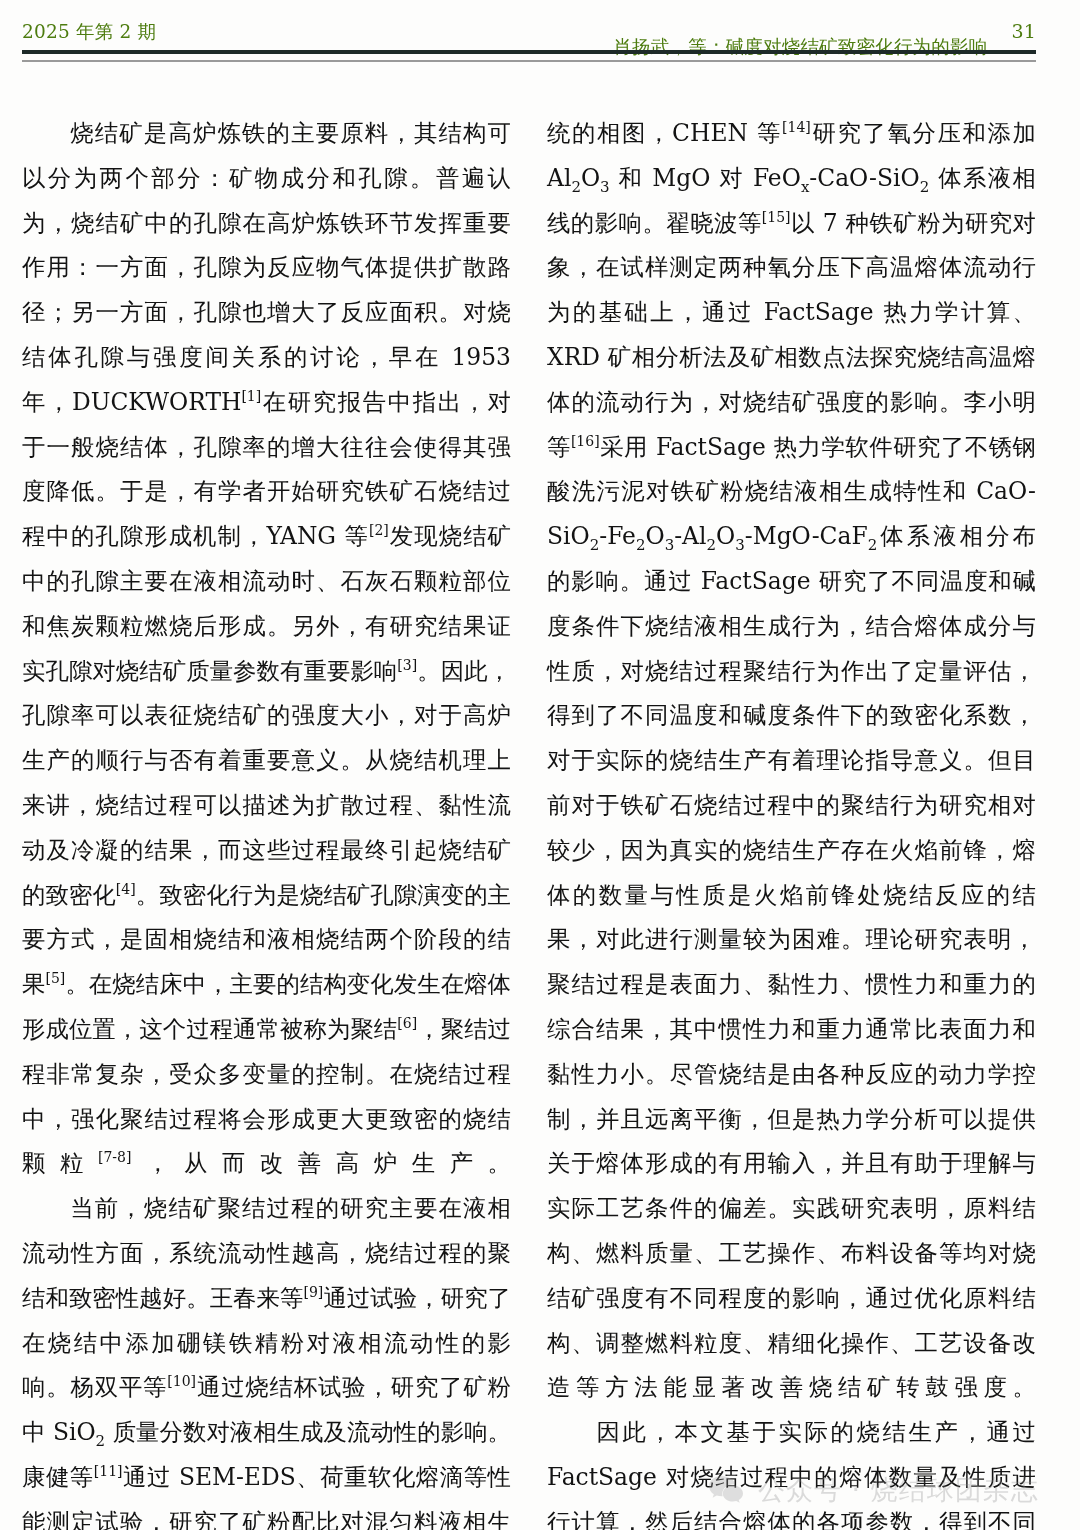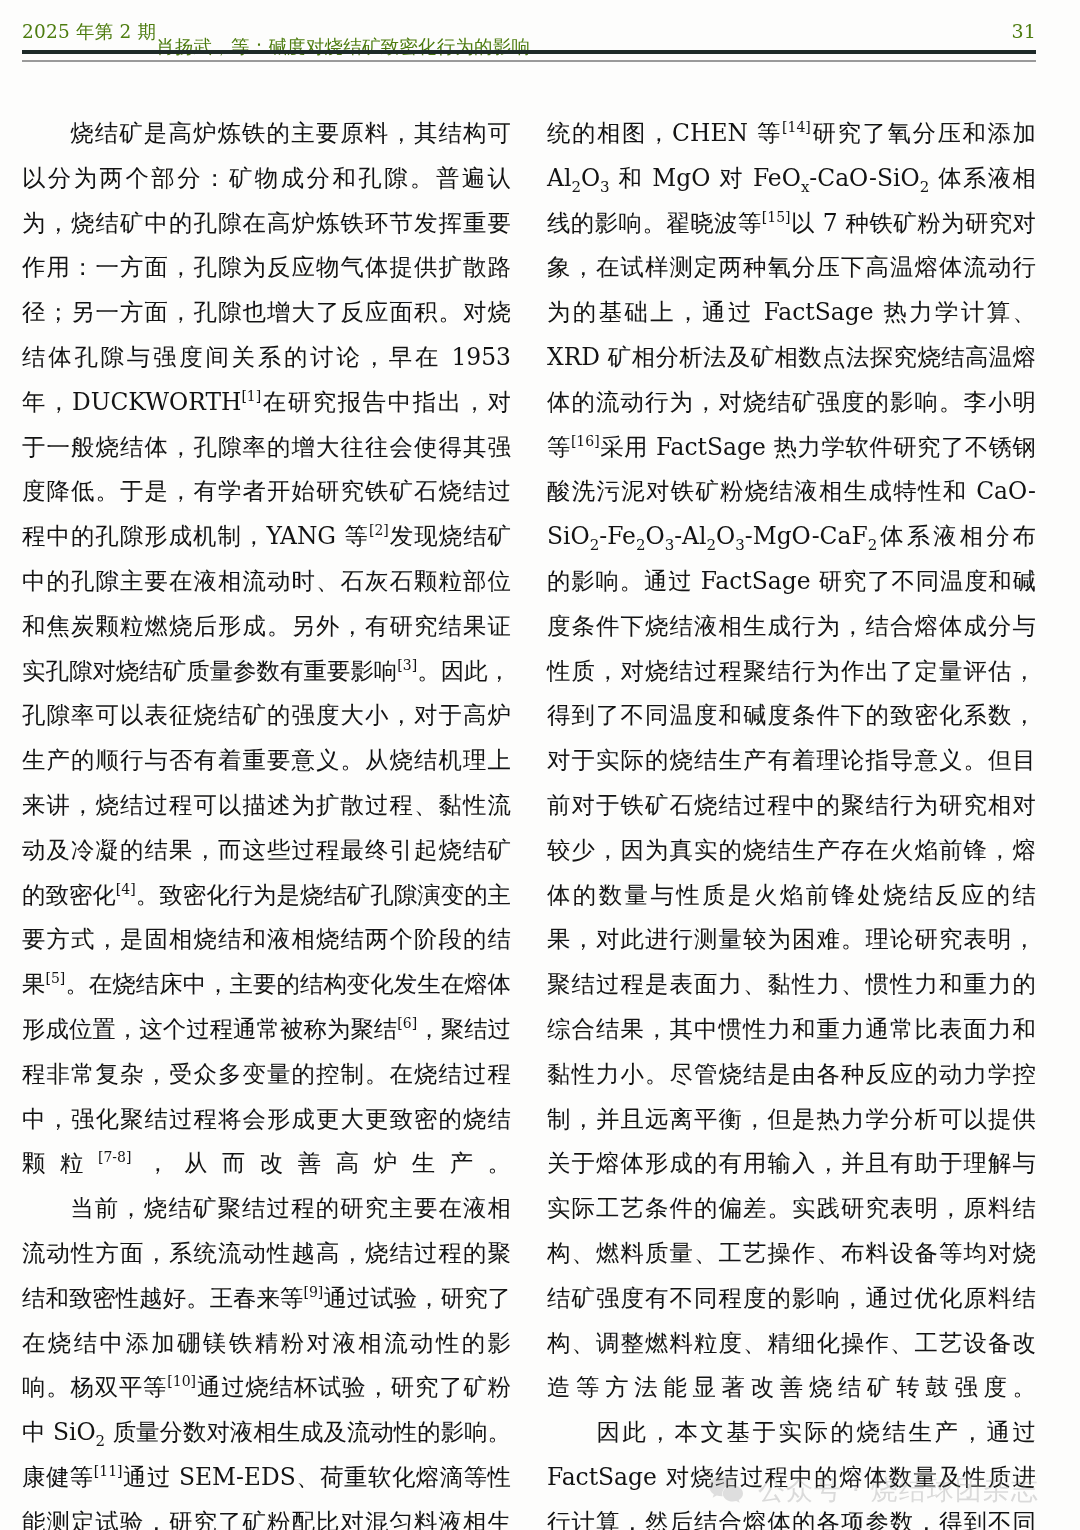--- a/index.html
+++ b/index.html
@@ -24,21 +24,21 @@
     top: 14px;
     width: 1014px;
     height: 34px;
     display: flex;
     align-items: center;
     font-size: 18.5px;
     letter-spacing: .2px;
     color: #4d7c0f;
   }
   .rh-left   { flex: 0 0 auto; }
-  .rh-center { flex: 1 1 auto; text-align: left; padding-right: 24px; margin-top: 31px;}
+  .rh-center { flex: 1 1 auto; text-align: right; padding-right: 24px; margin-top: 31px;}
   .rh-right  { flex: 0 0 auto; font-size: 19px; }
 
   .rule-thick {
     position: absolute;
     left: 22px;
     top: 50px;
     width: 1014px;
     height: 4px;
     background: #1d2a28;
   }

